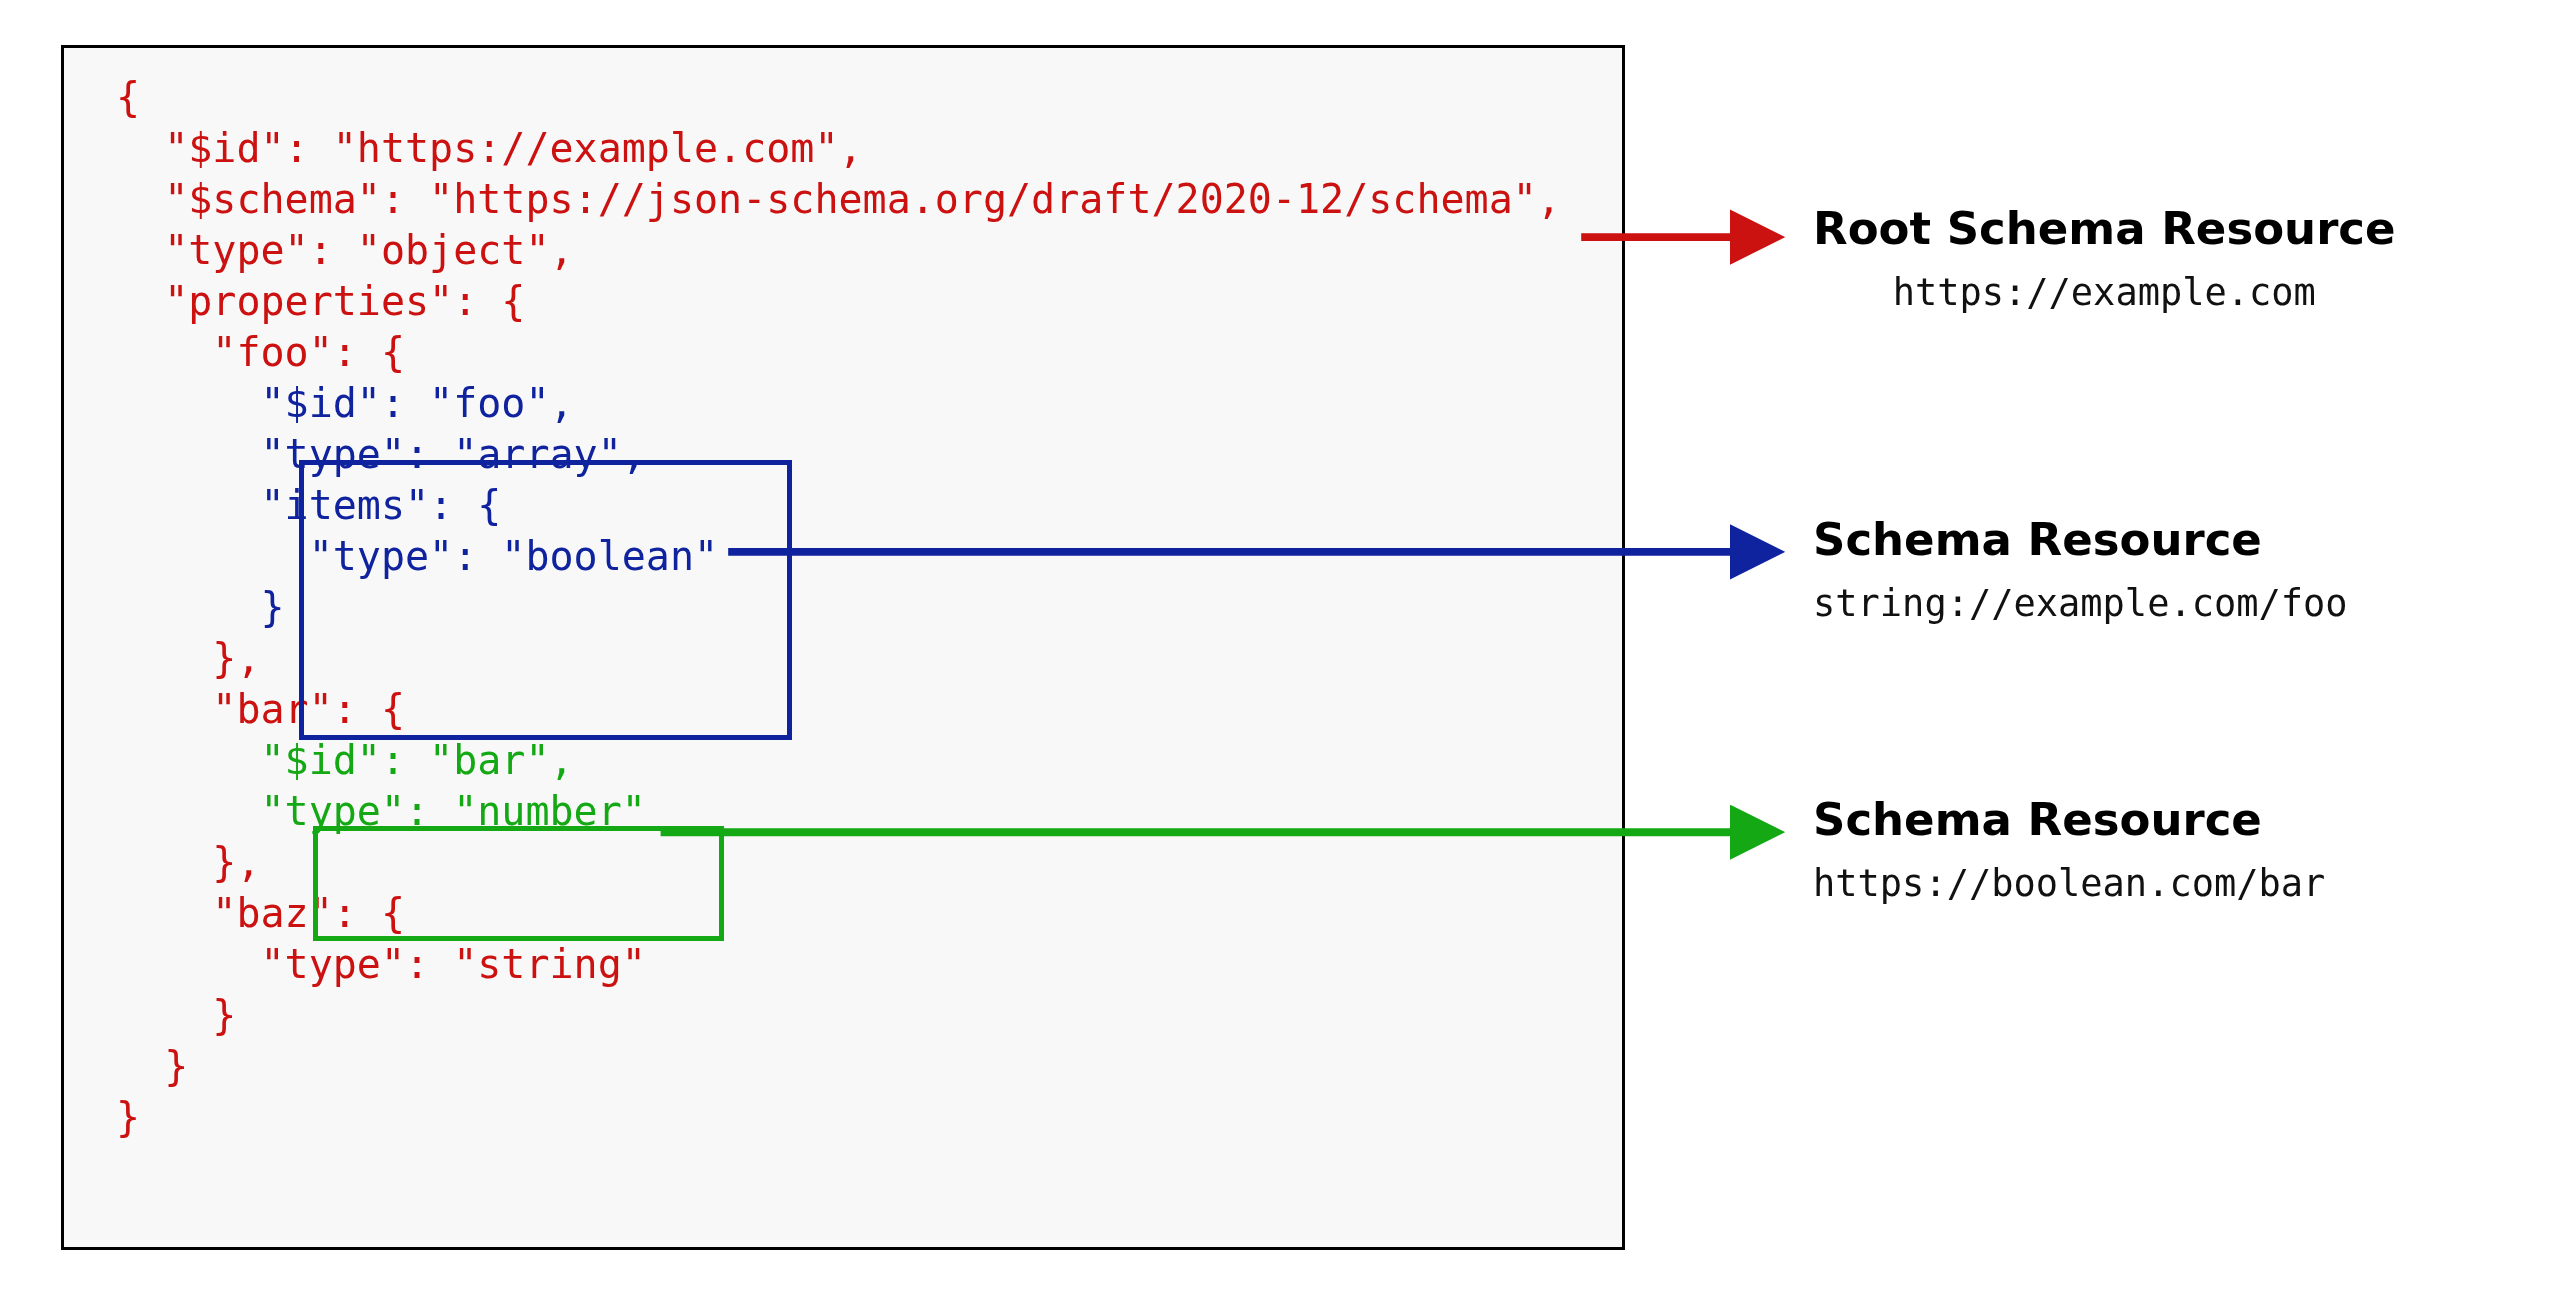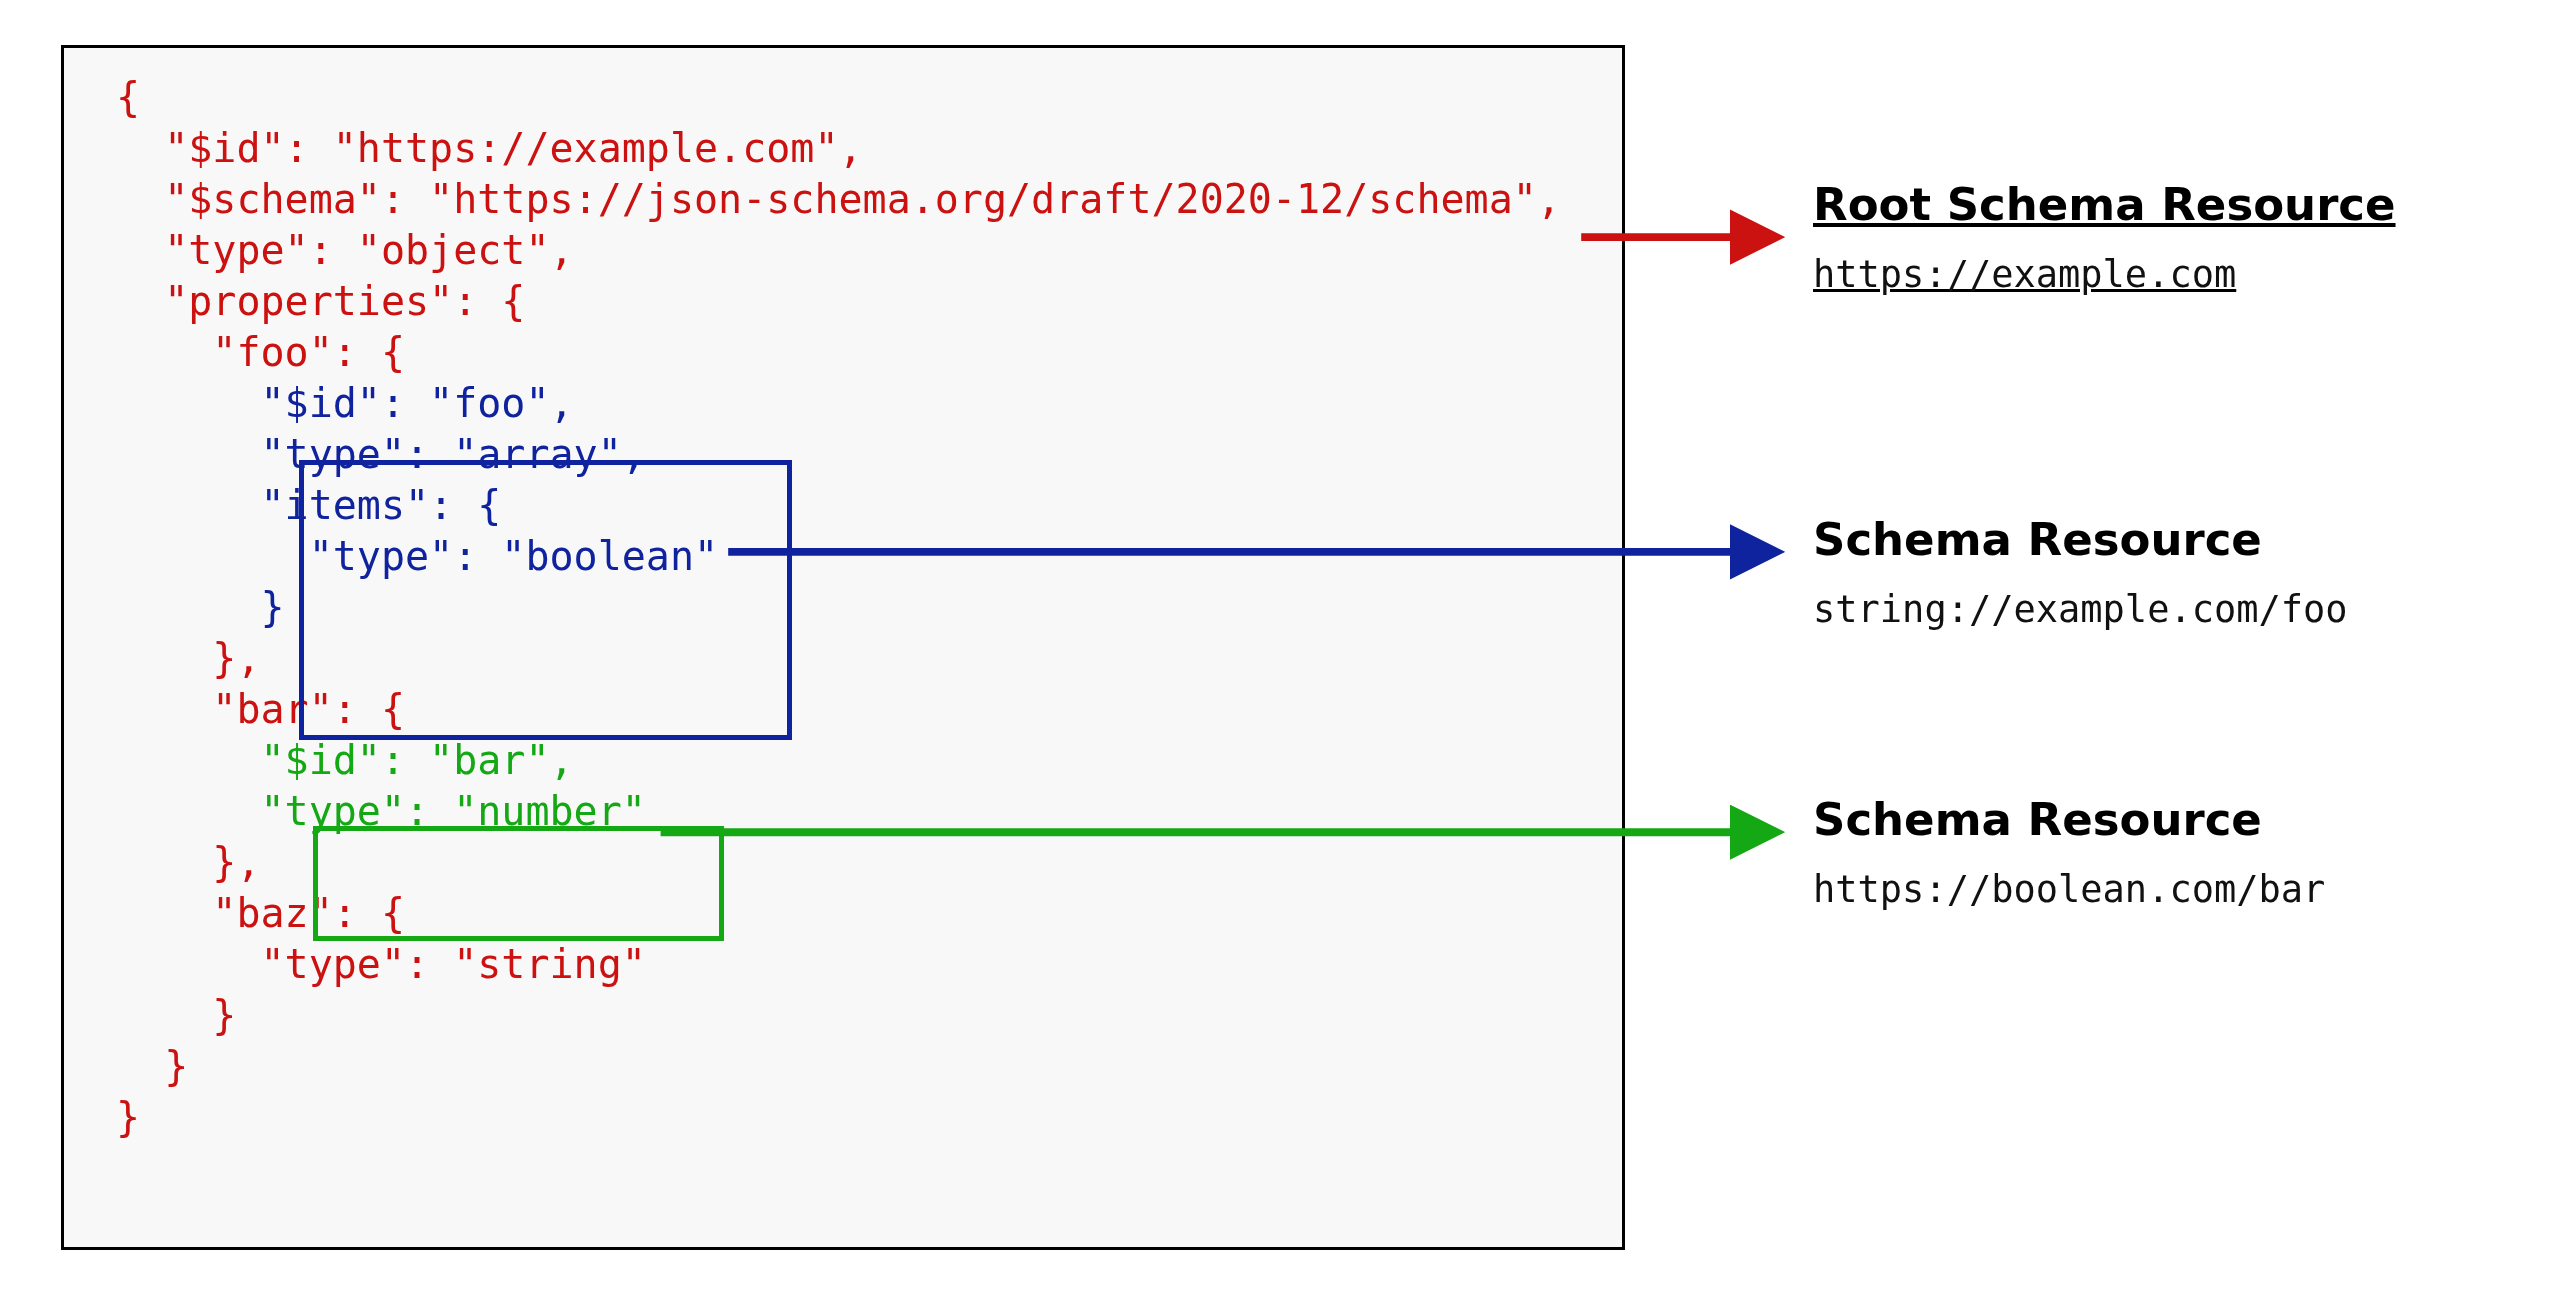--- a/index.html
+++ b/index.html
@@ -77,39 +77,40 @@
     width: 2576px;
     height: 1295px;
     pointer-events: none;
   }
 
   
   .label-group {
     position: absolute;
     left: 1813px;
   }
-  #label-root { top: 180px; text-decoration: underline; }
+  #label-root { top: 204px; }
   #label-foo  { top: 515px; }
   #label-bar  { top: 795px; }
 
   .label-title {
     font-family: "DejaVu Sans", sans-serif;
     font-weight: bold;
     font-size: 45px;
     line-height: 50px;
     color: #000000;
     white-space: nowrap;
   }
   .label-uri {
-    margin-top: 23px;
+    margin-top: 17px;
     font-family: "DejaVu Sans Mono", monospace;
     font-size: 37px;
     line-height: 43px;
     color: #111111;
     white-space: nowrap;
+    text-align: center;
   }
 </style>
 </head>
 <body>
 
 <div id="page">
 
   <div id="code-panel">
     <pre id="code-block"><div class="code-line c-red">{</div><div class="code-line c-red">  "$id": "https://example.com",</div><div class="code-line c-red">  "$schema": "https://json-schema.org/draft/2020-12/schema",</div><div class="code-line c-red">  "type": "object",</div><div class="code-line c-red">  "properties": {</div><div class="code-line c-red">    "foo": {</div><div class="code-line c-blue">      "$id": "foo",</div><div class="code-line c-blue">      "type": "array",</div><div class="code-line c-blue">      "items": {</div><div class="code-line c-blue">        "type": "boolean"</div><div class="code-line c-blue">      }</div><div class="code-line c-red">    },</div><div class="code-line c-red">    "bar": {</div><div class="code-line c-green">      "$id": "bar",</div><div class="code-line c-green">      "type": "number"</div><div class="code-line c-red">    },</div><div class="code-line c-red">    "baz": {</div><div class="code-line c-red">      "type": "string"</div><div class="code-line c-red">    }</div><div class="code-line c-red">  }</div><div class="code-line c-red">}</div></pre>
 

